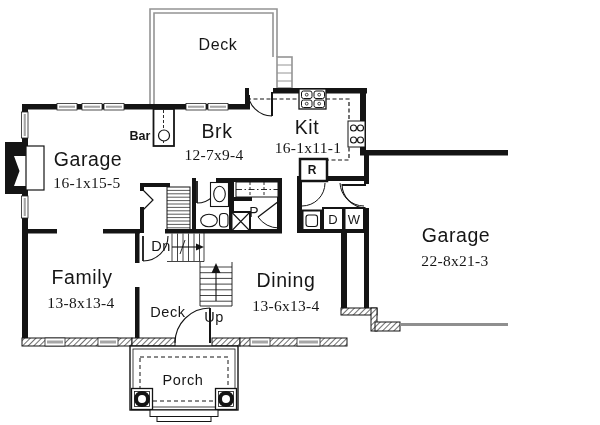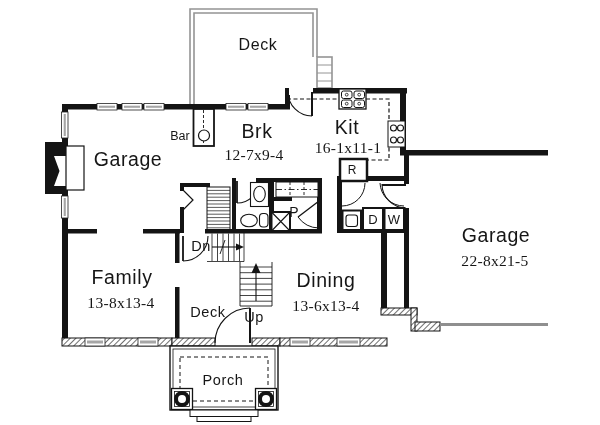--- a/index.html
+++ b/index.html
@@ -1,25 +1,25 @@
 <!DOCTYPE html>
 <html><head>
 <meta charset="utf-8">
 <style>
   html,body{margin:0;padding:0;background:#fff;}
   .plan{position:relative;width:508px;height:425px;background:#fff;overflow:hidden;
-        font-family:"Liberation Sans","DejaVu Sans",sans-serif;color:#161616;margin-left:40px;}
+        font-family:"Liberation Sans","DejaVu Sans",sans-serif;color:#161616;}
   .plan svg{position:absolute;left:0;top:0;}
   .lbl{position:absolute;transform:translate(-50%,-50%);white-space:nowrap;
        color:#161616;letter-spacing:.6px;line-height:1;}
   .rname{font-size:19.5px;}
   .rdims{font-size:15.5px;letter-spacing:.3px;font-family:Liberation Serif, serif;}
   .deckname{font-size:16px;}
   .small{font-size:14.5px;}
-  .tiny{font-size:12px;letter-spacing:0;}
+  .tiny{font-size:12px;letter-spacing:0;font-weight:bold;}
   .appl{font-size:13px;letter-spacing:0;}
 </style>
 </head>
 <body>
 
 <div class="plan">
 <svg width="600" height="425" viewBox="0 0 600 425">
   <defs>
     <pattern id="hatch" width="4" height="4" patternUnits="userSpaceOnUse" patternTransform="rotate(45)">
       <rect width="4" height="4" fill="#ffffff"></rect>
@@ -246,22 +246,23 @@
   </g>
 </svg>
 
   <div class="lbl deckname" style="left:218px;top:45px">Deck</div>
   <div class="lbl tiny" style="left:140px;top:136px;font-size:12.5px">Bar</div>
   <div class="lbl rname" style="left:217px;top:132px">Brk</div>
   <div class="lbl rdims" style="left:214px;top:155px">12-7x9-4</div>
   <div class="lbl rname" style="left:307px;top:128px">Kit</div>
   <div class="lbl rdims" style="left:308px;top:148px">16-1x11-1</div>
   <div class="lbl rname" style="left:88px;top:160px">Garage</div>
+  <div class="lbl rdims" style="left:87px;top:183px">16-1x15-5</div>
   <div class="lbl rname" style="left:456px;top:236px">Garage</div>
-  <div class="lbl rdims" style="left:455px;top:261px">22-8x21-5</div>
+  <div class="lbl rdims" style="left:455px;top:261px">22-8x21-3</div>
   <div class="lbl rname" style="left:82px;top:278px">Family</div>
   <div class="lbl rdims" style="left:81px;top:303px">13-8x13-4</div>
   <div class="lbl rname" style="left:286px;top:281px">Dining</div>
   <div class="lbl rdims" style="left:286px;top:306px">13-6x13-4</div>
   <div class="lbl small" style="left:168px;top:312px">Deck</div>
   <div class="lbl small" style="left:183px;top:380px">Porch</div>
 
   <div class="lbl small" style="left:161px;top:246px">Dn</div>
   <div class="lbl small" style="left:214px;top:317px">Up</div>
   <div class="lbl appl" style="left:254px;top:212px;font-size:14px">P</div>

